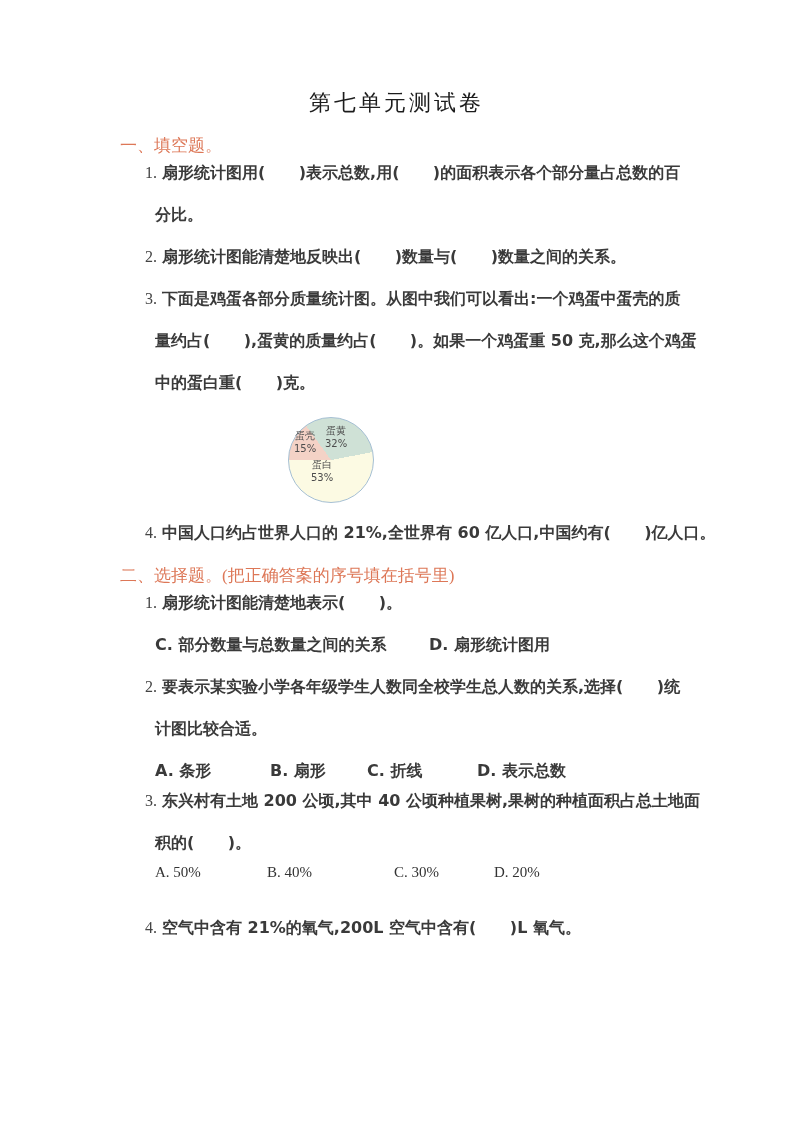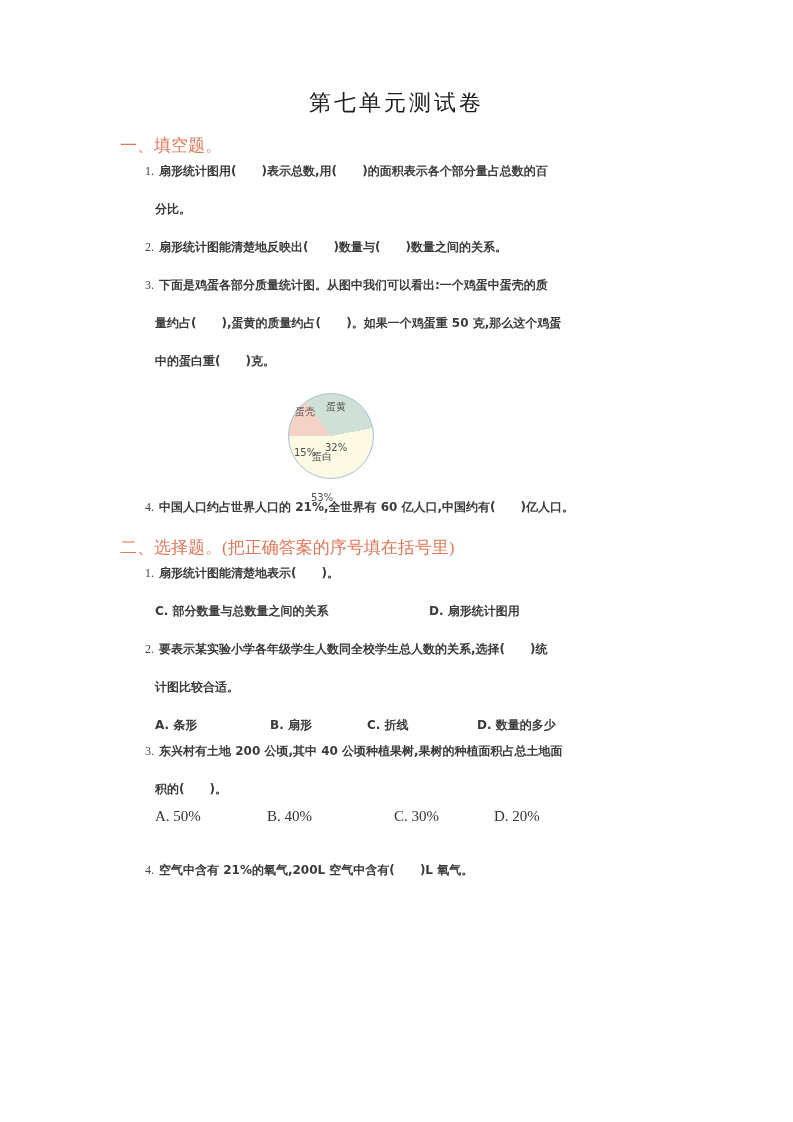--- a/index.html
+++ b/index.html
@@ -27,21 +27,21 @@
   .section-heading {
     font-family: "Liberation Serif", "DejaVu Serif", serif;
     font-size: 17px;
     line-height: 1;
     color: #dd7757;
     white-space: pre;
     margin-bottom: 11px;
   }
   .section-heading.first { margin-top: 22px; }
   .qline {
-    font-size: 12px;
+    font-size: 16px;
     font-weight: 600;
     line-height: 1;
     color: #3a3a3a;
     white-space: pre;
     margin-left: 35px;
     margin-bottom: 26px;
   }
   .qline.first { margin-left: 25px; }
   .qnum {
     font-family: "Liberation Serif", "DejaVu Serif", serif;
@@ -85,25 +85,24 @@
   .pie-label {
     position: absolute;
     display: flex;
     flex-direction: column;
     align-items: center;
     font-size: 10px;
     font-weight: 400;
     line-height: 1.25;
     color: #4c4c4c;
     white-space: nowrap;
-    gap: 28px;
   }
   .pl-shell { left: 6px;  top: 13px; }
   .pl-yolk  { left: 37px; top: 8px;  }
-  .pl-white { left: 23px; top: 58px; align-items: center; }
+  .pl-white { left: 23px; top: 42px; align-items: center; }
 </style>
 </head>
 <body>
 
 <div class="page">
 
   <h1 class="title">第七单元测试卷</h1>
 
   <div class="content">
 
@@ -154,21 +153,21 @@
       </div>
     </div>
 
     <div>
       <div class="qline first"><span class="qnum">2.</span><span>要表示某实验小学各年级学生人数同全校学生总人数的关系,选择(      )统</span></div>
       <div class="qline">计图比较合适。</div>
       <div class="qline opt-row narrow tight">
         <span class="opt opt-a">A. 条形</span>
         <span class="opt opt-b">B. 扇形</span>
         <span class="opt opt-c">C. 折线</span>
-        <span class="opt">D. 数量的多少</span>
+        <span class="opt">D. 表示总数</span>
       </div>
     </div>
 
     <div>
       <div class="qline first"><span class="qnum">3.</span><span>东兴村有土地 200 公顷,其中 40 公顷种植果树,果树的种植面积占总土地面</span></div>
       <div class="qline tight">积的(      )。</div>
       <div class="qline opt-row serif-row">
         <span class="opt opt-a">A. 50%</span>
         <span class="opt opt-b">B. 40%</span>
         <span class="opt opt-c">C. 30%</span>

